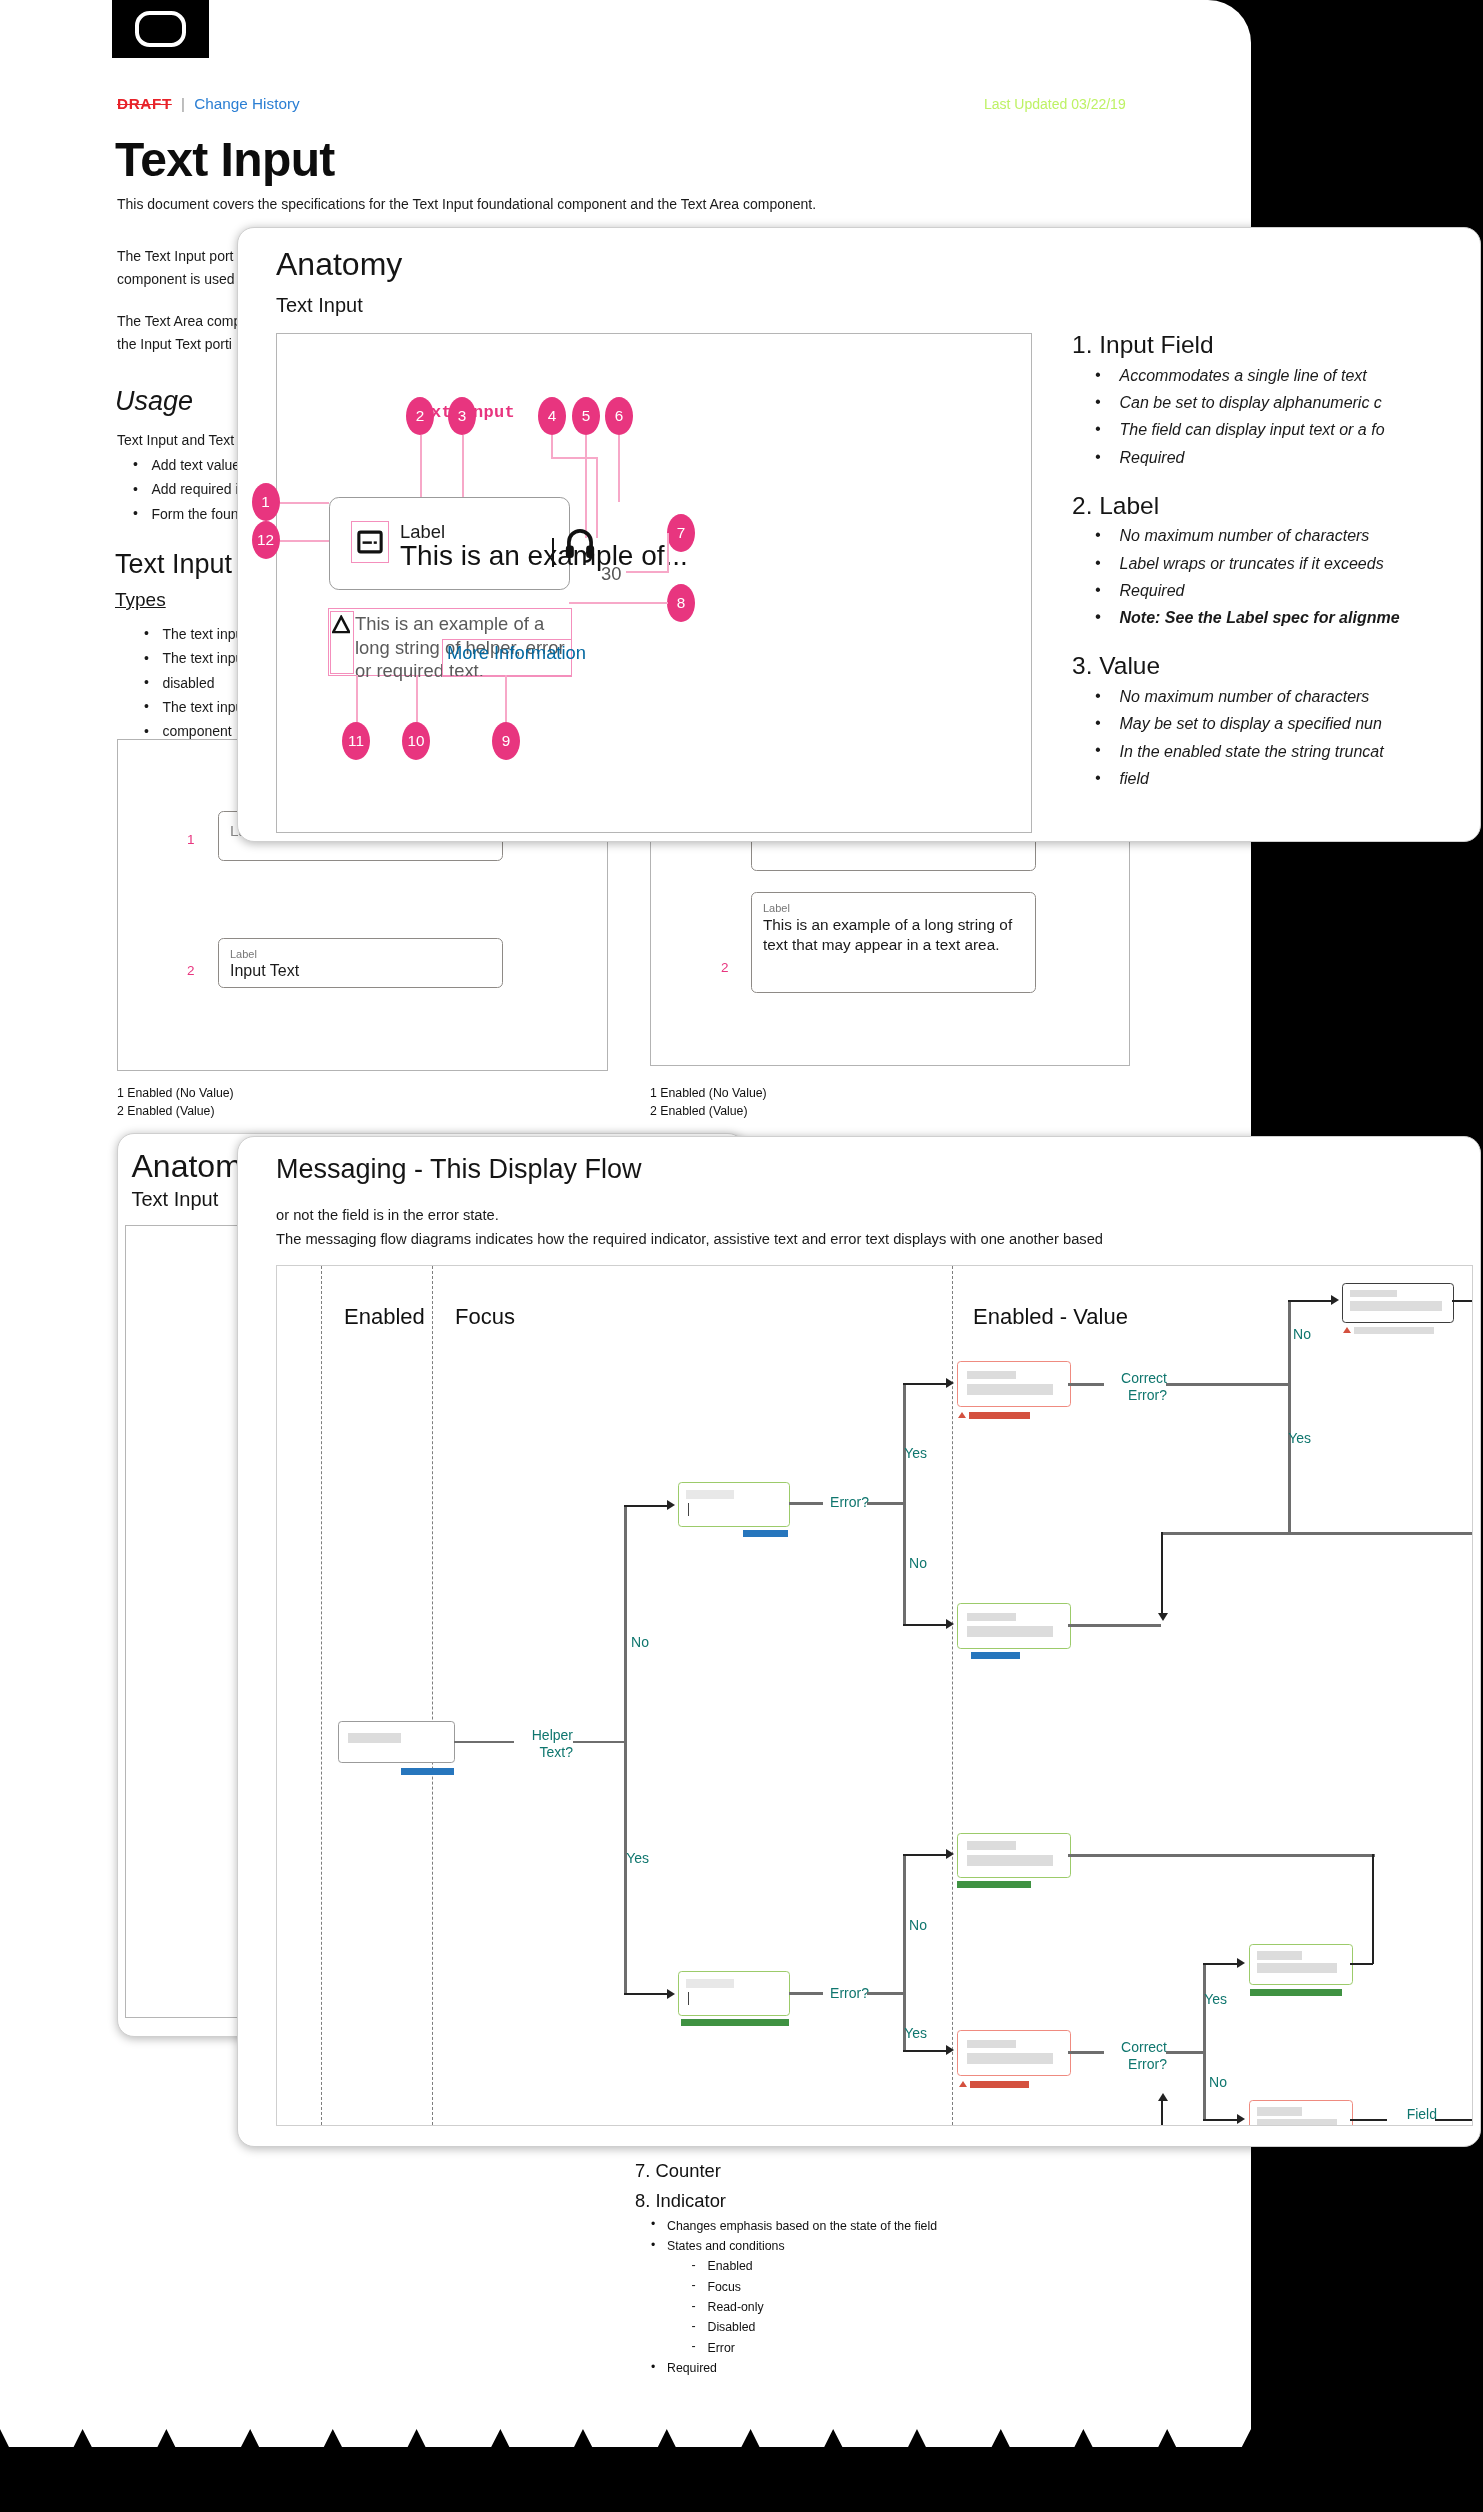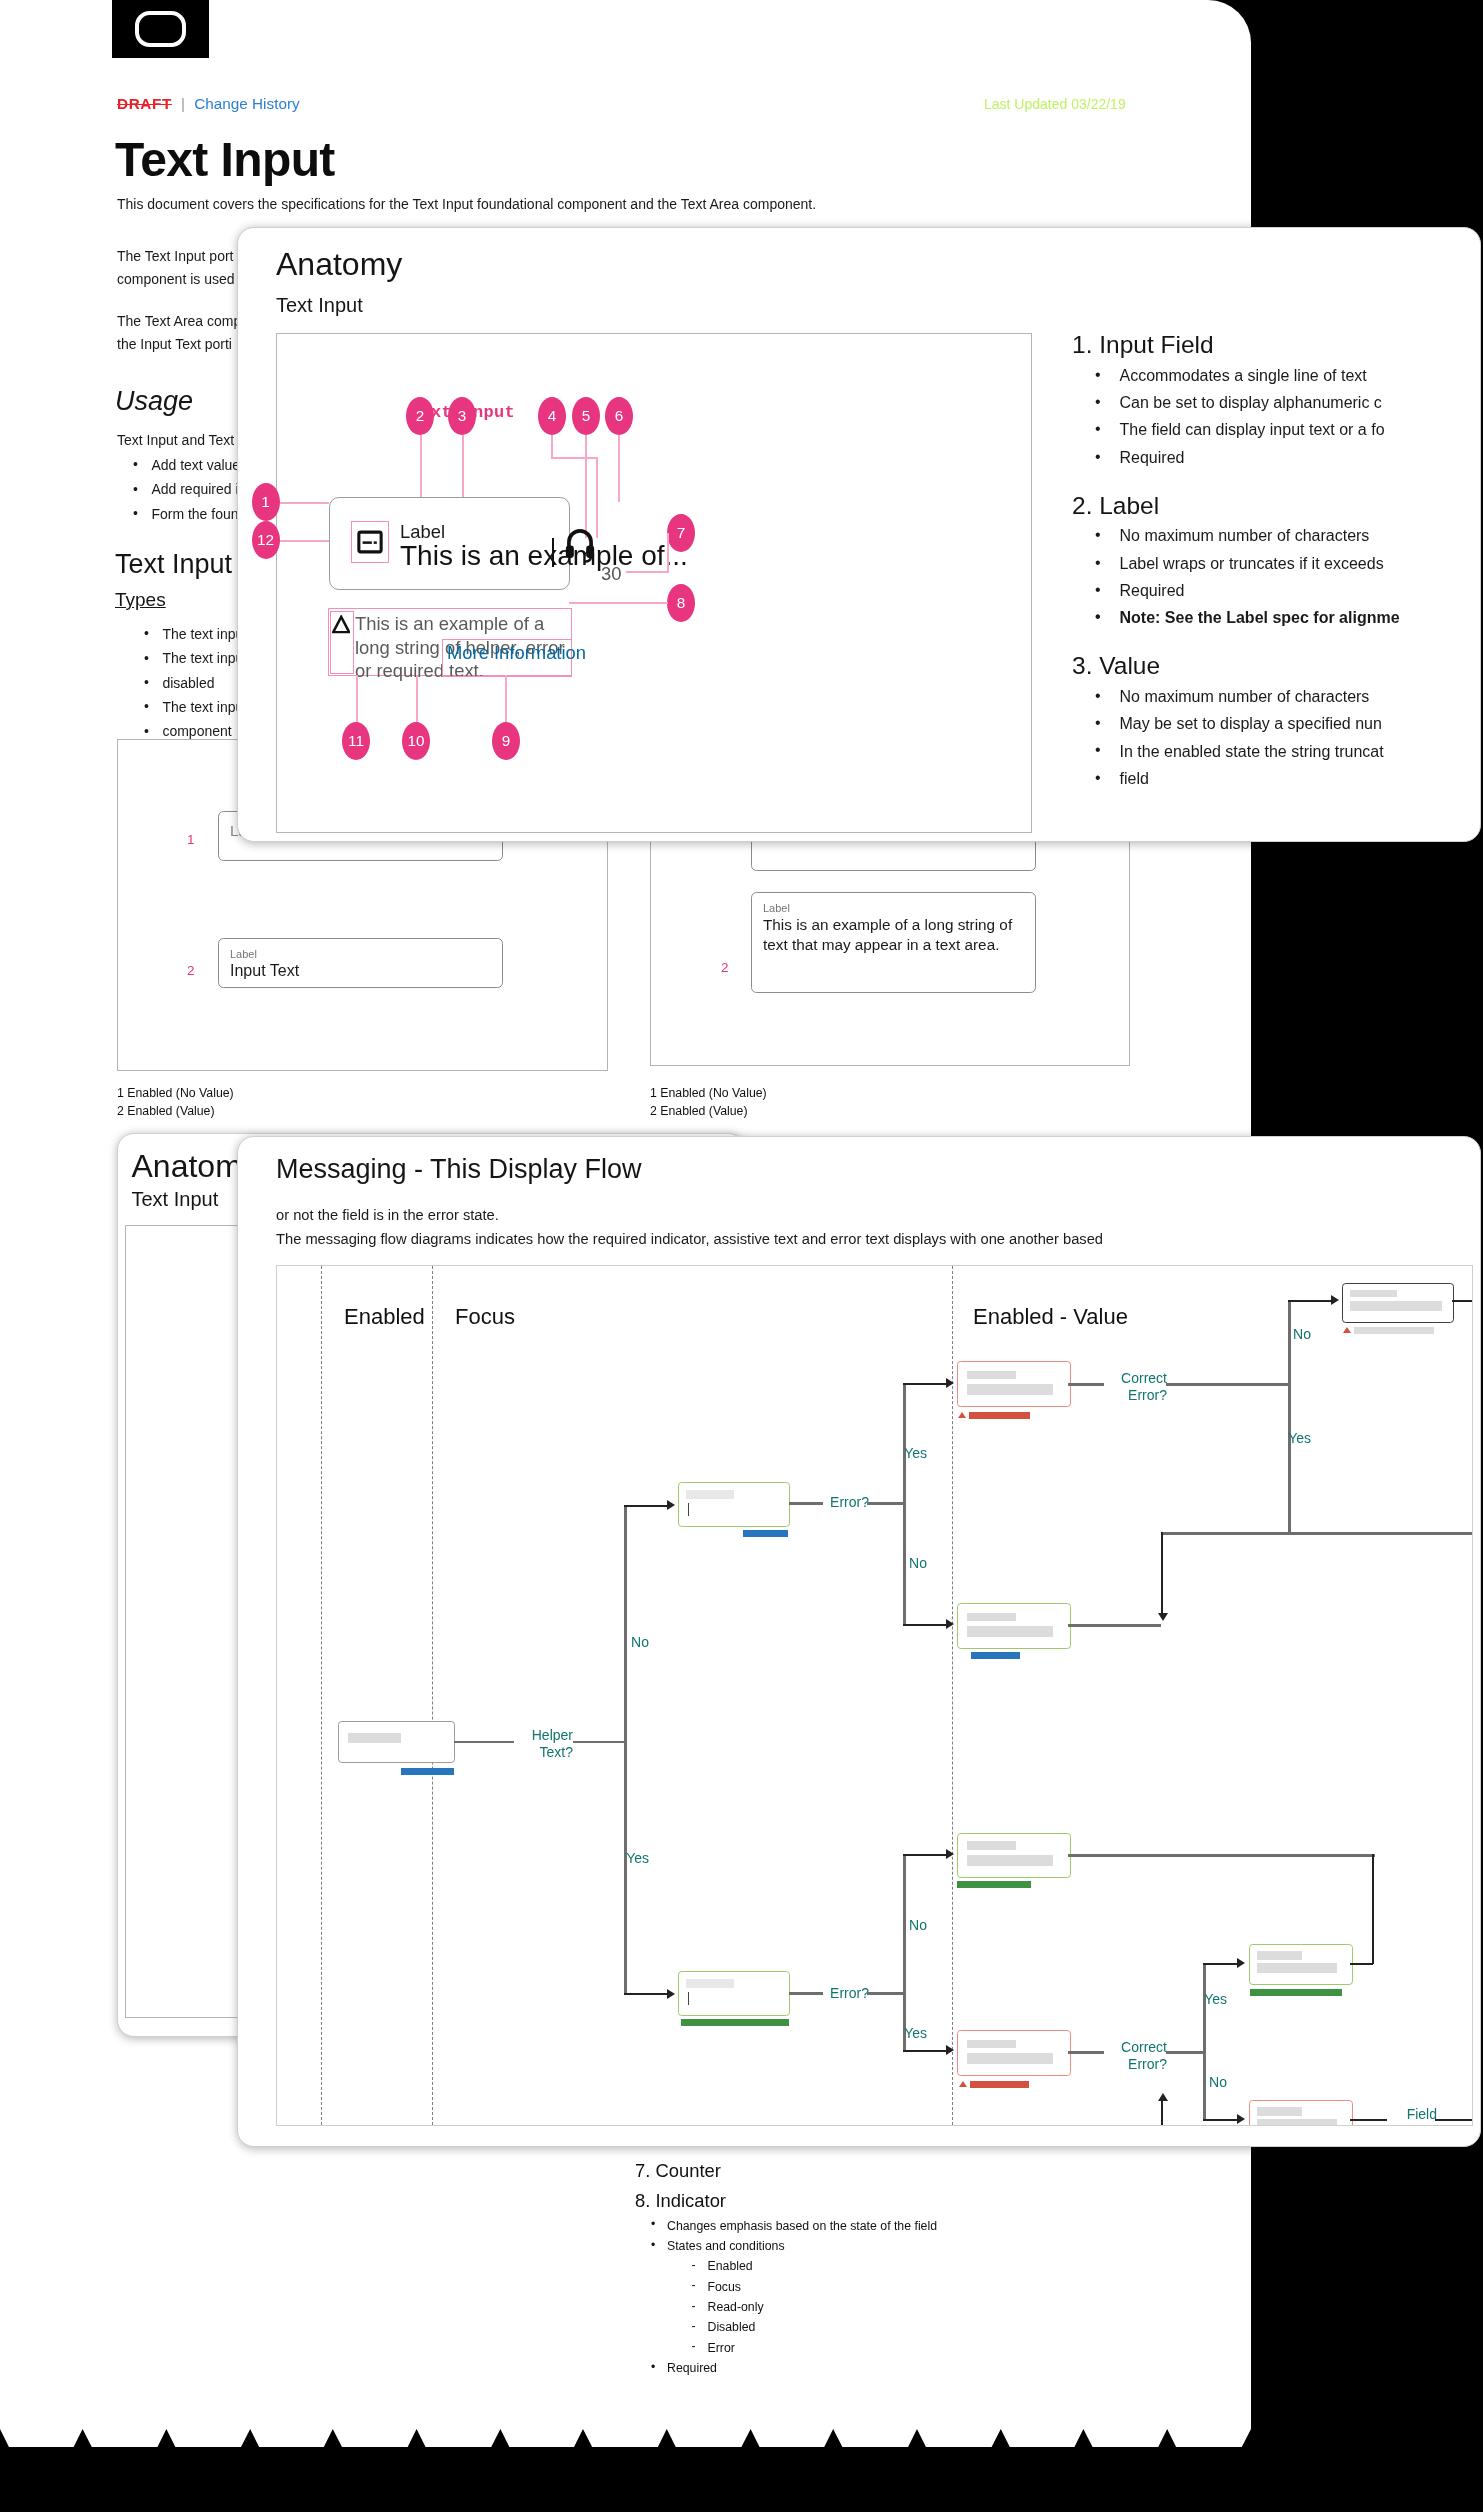--- a/index.html
+++ b/index.html
@@ -70,21 +70,21 @@
   .bf-val{position:absolute;font-size:28px;color:#111;}
   .bf-cnt{position:absolute;font-size:18.4px;color:#555;}
   .caret{position:absolute;width:1.8px;background:#111;}
 
   .helperline{position:absolute;font-size:18.4px;color:#5a5a5a;line-height:1.28;}
   .morelink{color:#0369a1;}
 
   
   .spec-h{font-size:24.5px;color:#151515;margin:0 0 4.9px 0;font-weight:normal;}
   .spec-ul{margin:0 0 21px 0;padding-left:23px;list-style:none;font-size:16px;color:#1a1a1a;line-height:1.55;}
-  .spec-ul li{position:relative;padding-left:24.5px;margin-bottom:2.5px;}
+  .spec-ul li{position:relative;padding-left:24.5px;margin-bottom:2.5px;font-style:italic;}
   .spec-ul li:before{content:"\2022";position:absolute;left:0;top:-1.2px;}
 
   
   .flow-stage{position:absolute;border:0.6px solid #cfcfcf;background:#fff;overflow:hidden;}
   .swim{position:absolute;width:0;border-left:1.8px dashed #7d7d7d;}
   .swim-lbl{position:absolute;font-size:22px;color:#111;}
   .fnode{position:absolute;border:1.2px solid #9b9b9b;border-radius:3.7px;background:#fff;}
   .fnode.green{border-color:#9ccb6a;}
   .fnode.red{border-color:#ef8b80;}
   .fnode.plain{border-color:#3d3d3d;}

